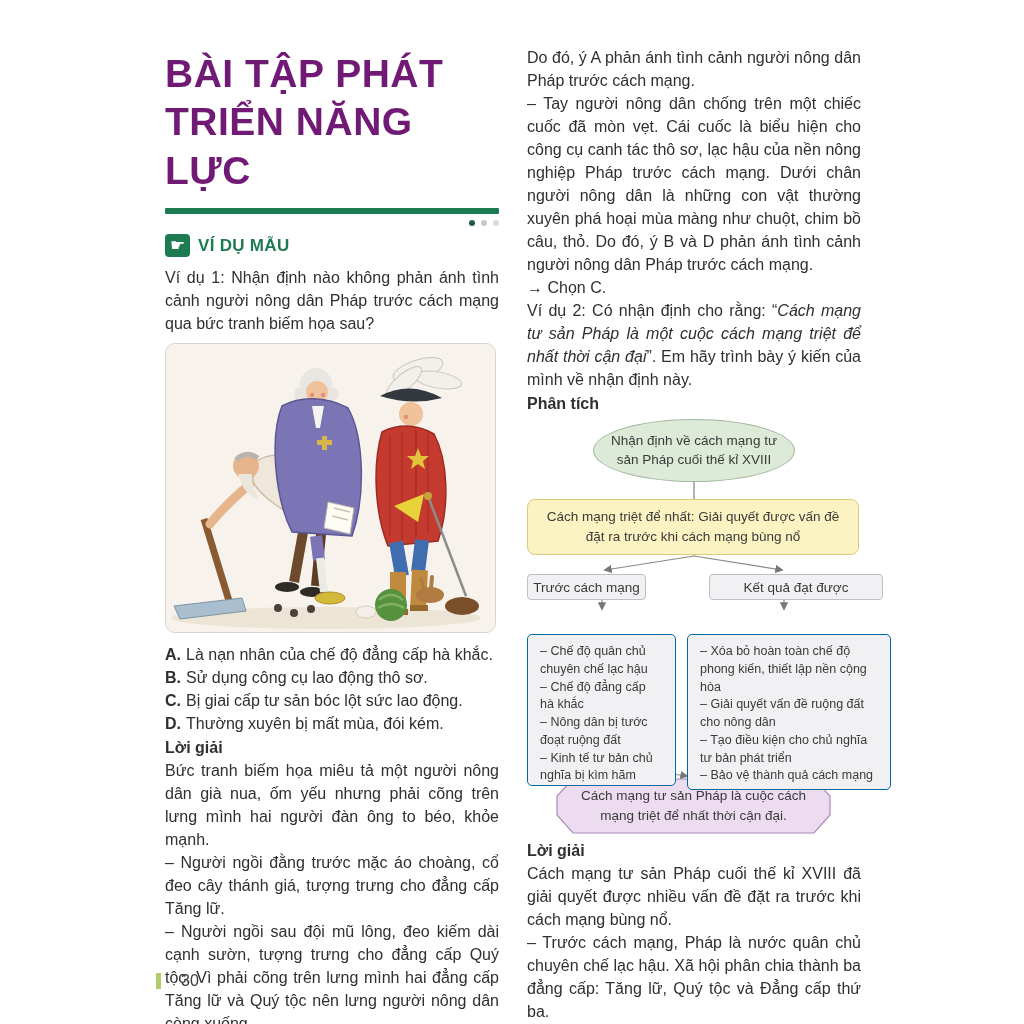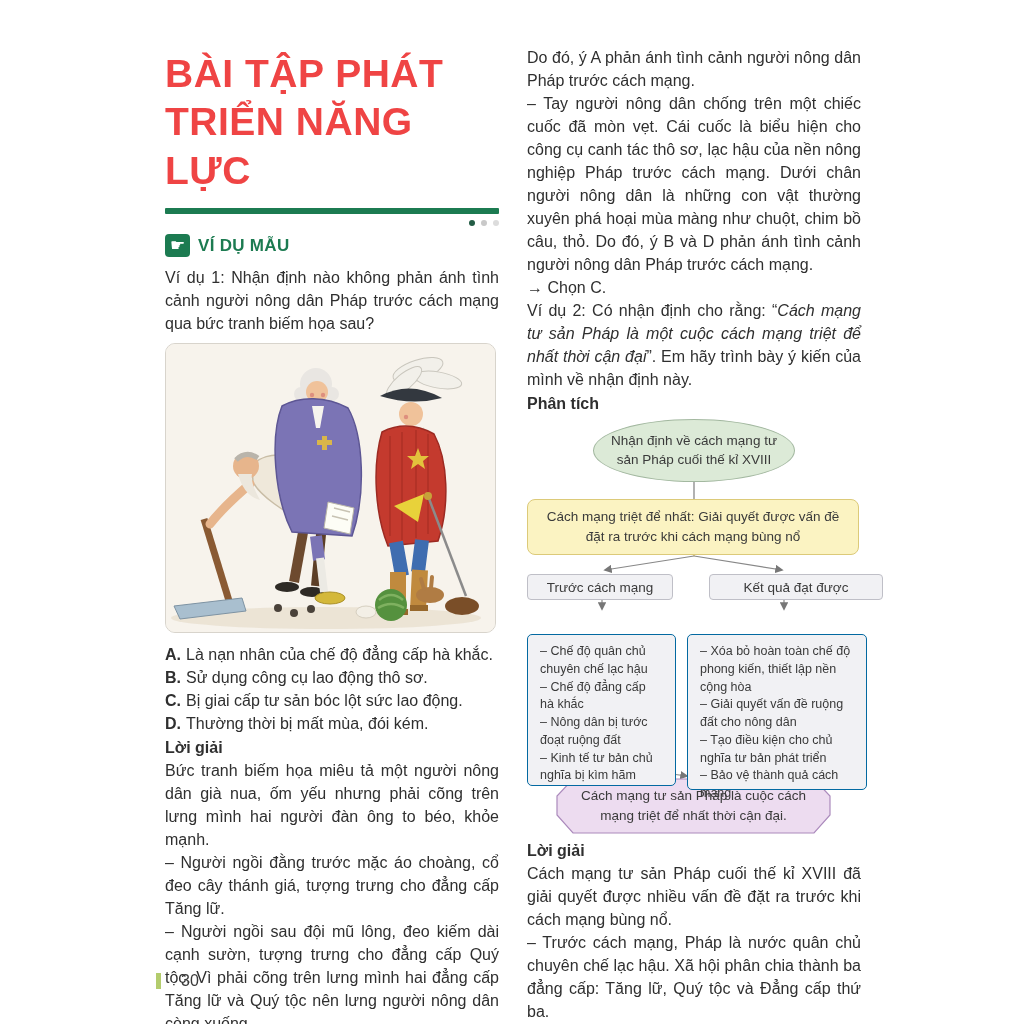--- a/index.html
+++ b/index.html
@@ -6,21 +6,21 @@
   html,body { background:#ffffff; }
   .page {
     position:relative; width:1024px; height:1024px; background:#ffffff;
     font-family:"Liberation Sans", sans-serif; color:#2f2f2f; overflow:hidden;
   }
   .col-left  { position:absolute; left:165px; top:50px;  width:334px; }
   .col-right { position:absolute; left:527px; top:46px;  width:334px; }
 
   
   .main-title {
-    color:#ef4444; font-size:39px; font-weight:800; line-height:1.24;
+    color:#701a75; font-size:39px; font-weight:800; line-height:1.24;
     letter-spacing:0.5px;
   }
   .title-rule { margin-top:13px; height:6px; background:#1c7b51; border-radius:1px; }
   .dots-row { display:flex; justify-content:flex-end; gap:6px; margin-top:6px; }
   .dot { width:6px; height:6px; border-radius:50%; }
   .dot1 { background:#235c45; } .dot2 { background:#c9c9c9; } .dot3 { background:#dcdcdc; }
 
   .section-header { display:flex; align-items:center; gap:8px; margin-top:8px; }
   .hand-icon {
     width:25px; height:23px; background:#1c7b51; border-radius:4px;
@@ -58,32 +58,32 @@
     border:1px solid #a3b8a0; border-radius:50%;
     display:flex; align-items:center; justify-content:center; text-align:center;
     font-size:13.5px; line-height:1.4; padding:4px 16px;
   }
   .flow-banner {
     left:0; top:80px; width:332px; background:#fbf3c2; border:1px solid #dcca79;
     border-radius:8px; text-align:center; font-size:13.5px; line-height:1.45;
     padding:7px 14px 8px;
   }
   .flow-colhead {
-    width:146px; height:26px; background:#f1f1f4; border:1px solid #bfbfc7;
+    width:119px; height:26px; background:#f1f1f4; border:1px solid #bfbfc7;
     border-radius:4px; display:flex; align-items:center; justify-content:center;
     font-size:13.5px; top:155px;
   }
   .flow-colhead.left  { left:0; }
   .flow-colhead.right { left:182px; width:174px; }
   .flow-listbox {
     background:#f1f1f4; border:1px solid #0369a1; border-radius:5px;
     font-size:12.5px; line-height:1.42; padding:8px 12px; top:193px;margin-top:22px;
   }
   .flow-listbox.left  { left:0;  width:149px; height:152px; }
-  .flow-listbox.right { left:160px; width:180px; height:156px; }
+  .flow-listbox.right { left:160px; width:204px; height:156px; }
   .flow-listbox div { margin:0; }
   .flow-conclusion {
     left:30px; top:360px; width:273px; height:54px;
     display:flex; align-items:center; justify-content:center; text-align:center;
     font-size:13.5px; line-height:1.45; padding:2px 20px;
   }
 </style>
 </head>
 <body>
 
@@ -170,21 +170,21 @@
         <circle cx="112" cy="264" r="4" fill="#4a423a"></circle>
         <circle cx="128" cy="269" r="4" fill="#4a423a"></circle>
         <circle cx="145" cy="265" r="4" fill="#4a423a"></circle>
       </svg>
     </div>
 
     <div class="answers">
       <div class="answer-row"><span class="answer-label">A.</span><span>Là nạn nhân của chế độ đẳng cấp hà khắc.</span></div>
       <div class="answer-row"><span class="answer-label">B.</span><span>Sử dụng công cụ lao động thô sơ.</span></div>
       <div class="answer-row"><span class="answer-label">C.</span><span>Bị giai cấp tư sản bóc lột sức lao động.</span></div>
-      <div class="answer-row"><span class="answer-label">D.</span><span>Thường thời bị mất mùa, đói kém.</span></div>
+      <div class="answer-row"><span class="answer-label">D.</span><span>Thường xuyên bị mất mùa, đói kém.</span></div>
     </div>
 
     <div class="bold-head">Lời giải</div>
     <p class="body-p">Bức tranh biếm họa miêu tả một người nông dân già nua, ốm yếu nhưng phải cõng trên lưng mình hai người đàn ông to béo, khỏe mạnh.</p>
     <p class="body-p">– Người ngồi đằng trước mặc áo choàng, cổ đeo cây thánh giá, tượng trưng cho đẳng cấp Tăng lữ.</p>
     <p class="body-p">– Người ngồi sau đội mũ lông, đeo kiếm dài cạnh sườn, tượng trưng cho đẳng cấp Quý tộc. Vì phải cõng trên lưng mình hai đẳng cấp Tăng lữ và Quý tộc nên lưng người nông dân còng xuống.</p>
 
   </div>
 
   <div class="col-right">

